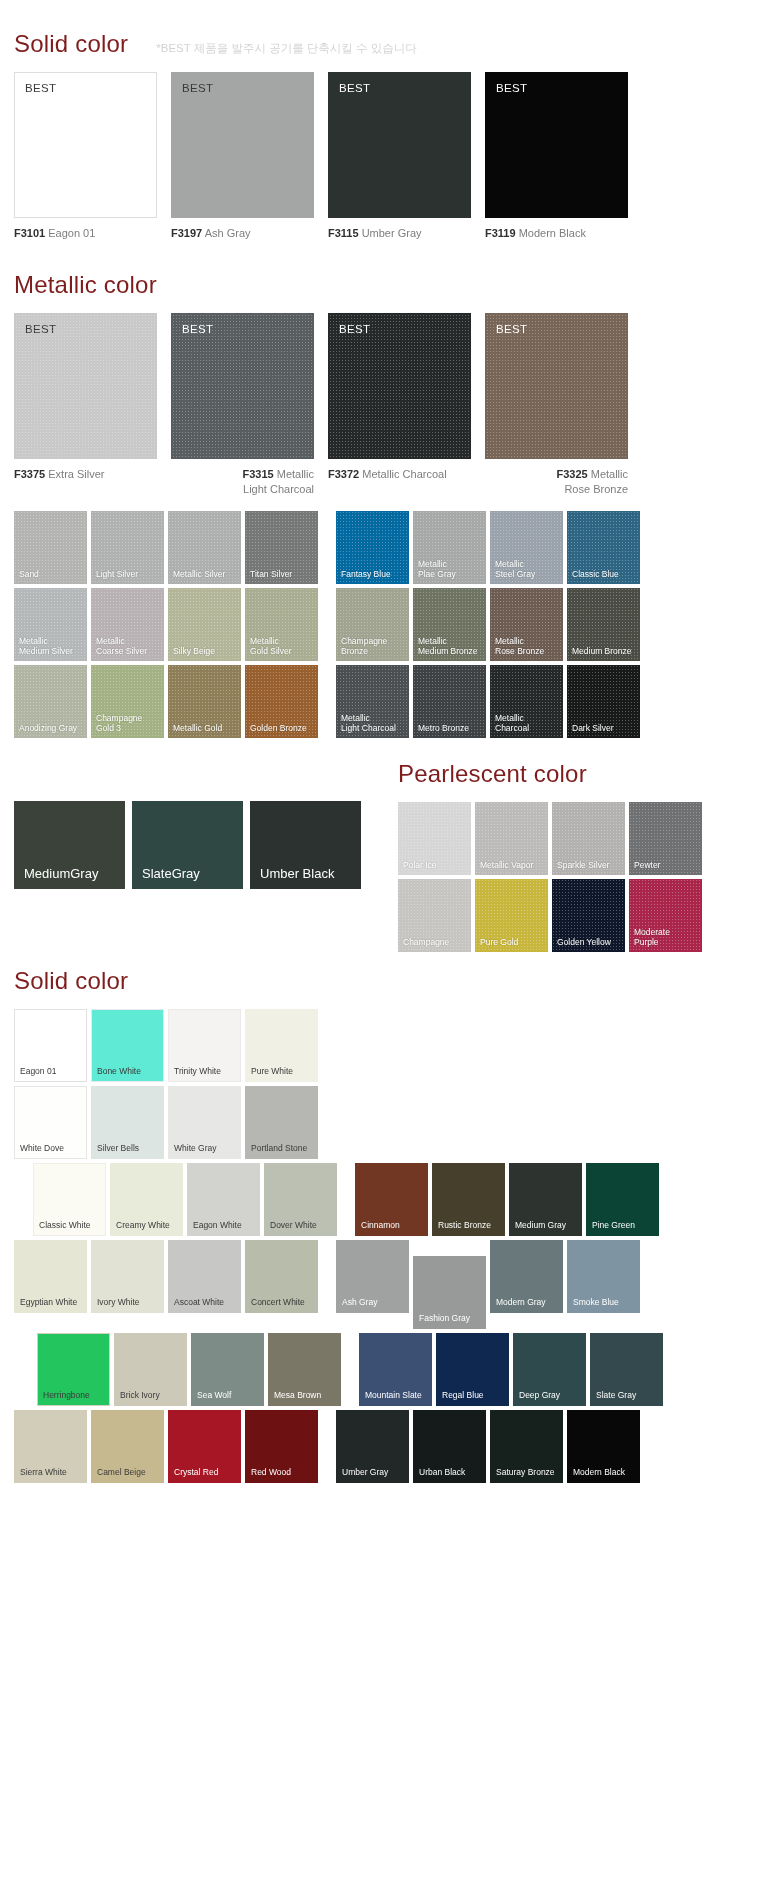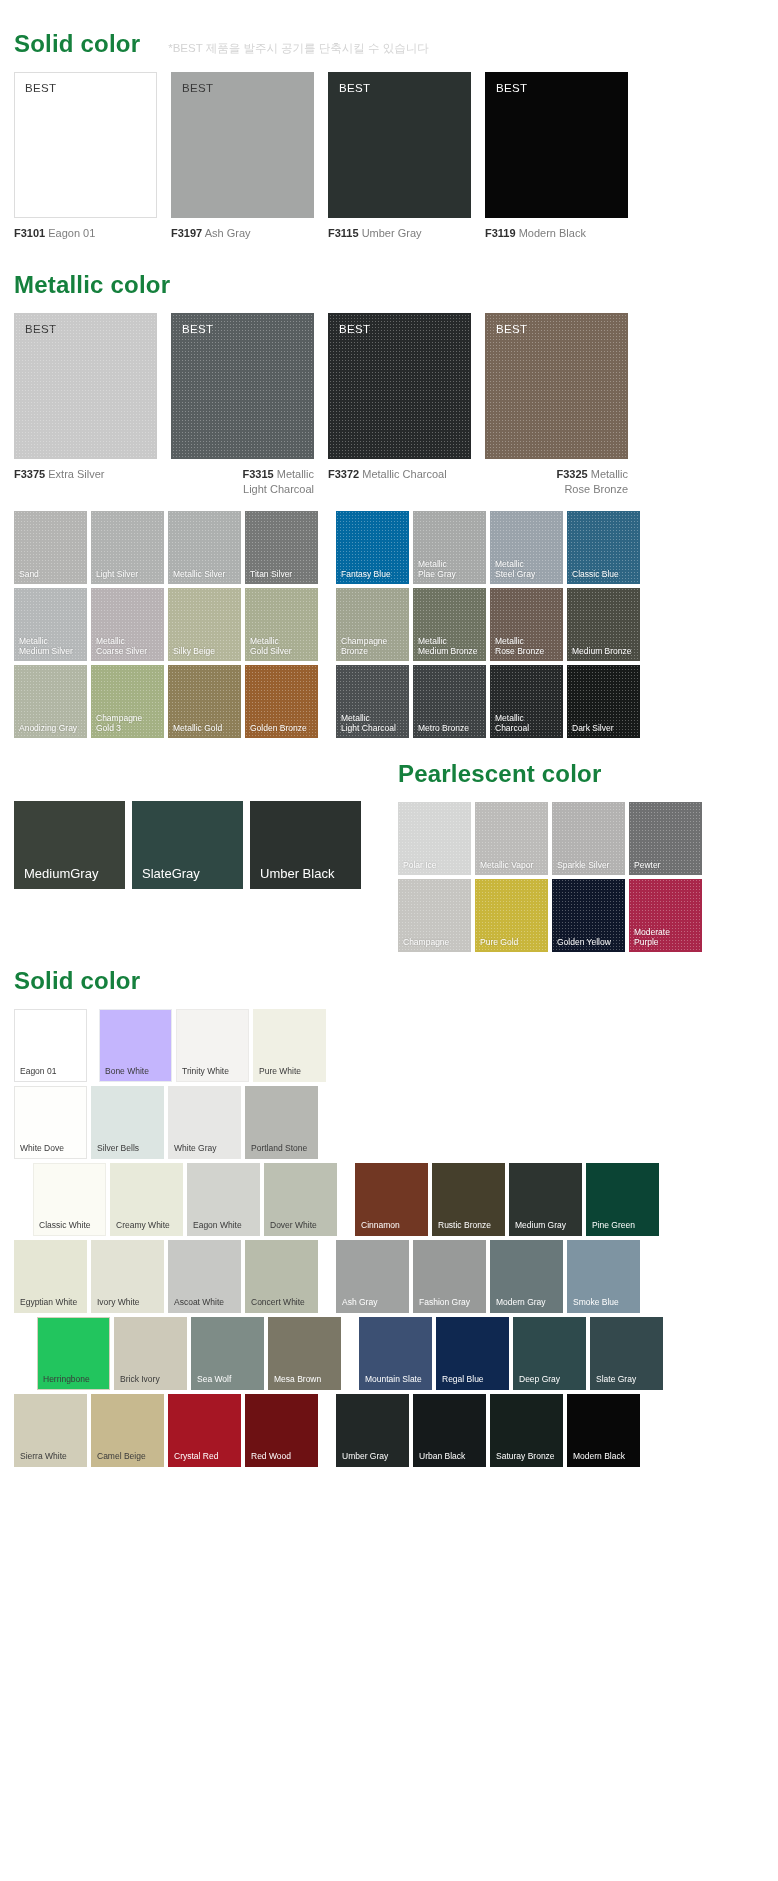--- a/index.html
+++ b/index.html
@@ -14,22 +14,22 @@
   
   .section-head {
     display: flex;
     align-items: baseline;
     padding-left: 14px;
     margin-top: 30px;
     margin-bottom: 14px;
   }
   .section-head h2 {
     font-size: 24px;
-    font-weight: 700;
-    color: #15803d;
+    font-weight: 400;
+    color: #7f1d1d;
     letter-spacing: .2px;
   }
   .section-head .note {
     margin-left: 28px;
     font-size: 11.5px;
     color: #d3d3d3;
     font-weight: 400;
   }
   .section-head.right {
     justify-content: flex-start;
@@ -367,21 +367,21 @@
 
   <div class="section-head" style="margin-top:78px;">
     <h2>Solid color</h2>
   </div>
 
   <div class="solid-grid" id="solid-grid">
       <div class="solid-row">
         <div class="solid-sw lt" style="background: rgb(255, 255, 255); border: 1px solid rgb(226, 226, 226);">
           <span class="lbl">Eagon 01</span>
         </div>
-        <div class="solid-sw lt" style="background: #c4b5fd; border: 1px solid rgb(232, 234, 238); margin-left: 8px;">
+        <div class="solid-sw lt" style="background: #5eead4; border: 1px solid rgb(232, 234, 238);">
           <span class="lbl">Bone White</span>
         </div>
         <div class="solid-sw lt" style="background: rgb(244, 243, 241); border: 1px solid rgb(235, 234, 232);">
           <span class="lbl">Trinity White</span>
         </div>
         <div class="solid-sw lt" style="background: rgb(240, 240, 228); border: 1px solid rgb(240, 240, 228);">
           <span class="lbl">Pure White</span>
         </div>
         <div class="spacer-cell"></div>
         <div class="spacer-cell"></div>
@@ -441,21 +441,21 @@
         </div>
         <div class="solid-sw lt" style="background: rgb(199, 200, 197); border: 1px solid rgb(199, 200, 197);">
           <span class="lbl">Ascoat White</span>
         </div>
         <div class="solid-sw lt" style="background: rgb(184, 188, 171); border: 1px solid rgb(184, 188, 171);">
           <span class="lbl">Concert White</span>
         </div>
         <div class="solid-sw dk" style="background: rgb(160, 162, 161); border: 1px solid rgb(160, 162, 161);">
           <span class="lbl">Ash Gray</span>
         </div>
-        <div class="solid-sw dk" style="background: rgb(152, 154, 153); border: 1px solid rgb(152, 154, 153);">
+        <div class="solid-sw dk" style="background: rgb(152, 154, 153); border: 1px solid rgb(152, 154, 153); margin-top: 16px;">
           <span class="lbl">Fashion Gray</span>
         </div>
         <div class="solid-sw dk" style="background: rgb(105, 120, 122); border: 1px solid rgb(105, 120, 122);">
           <span class="lbl">Modern Gray</span>
         </div>
         <div class="solid-sw dk" style="background: rgb(126, 148, 162); border: 1px solid rgb(126, 148, 162);">
           <span class="lbl">Smoke Blue</span>
         </div>
       </div>
       <div class="solid-row">

